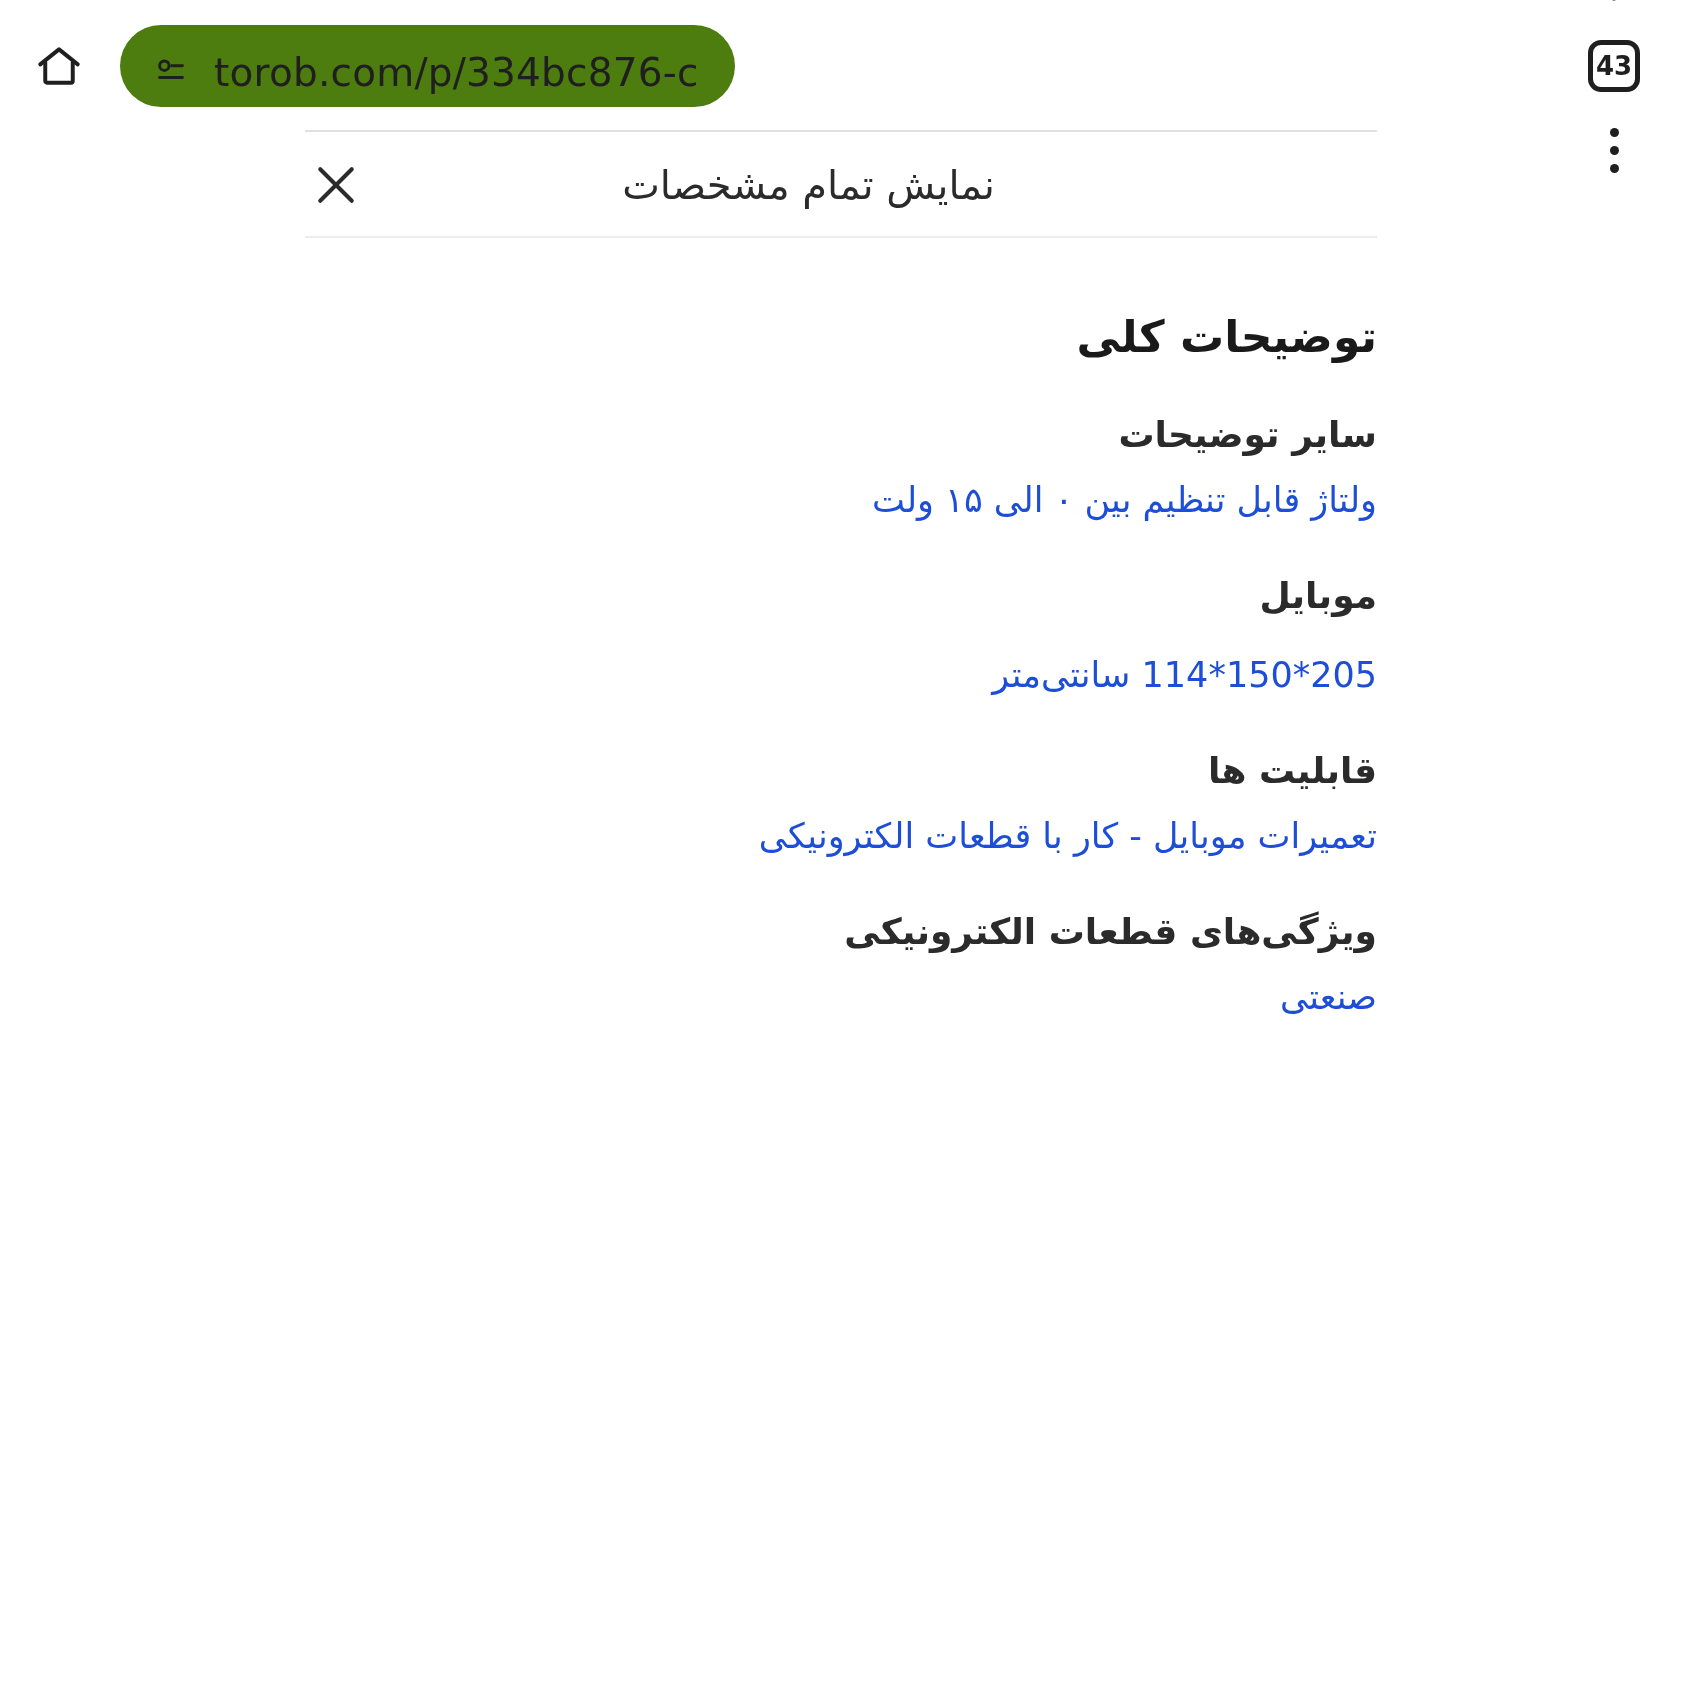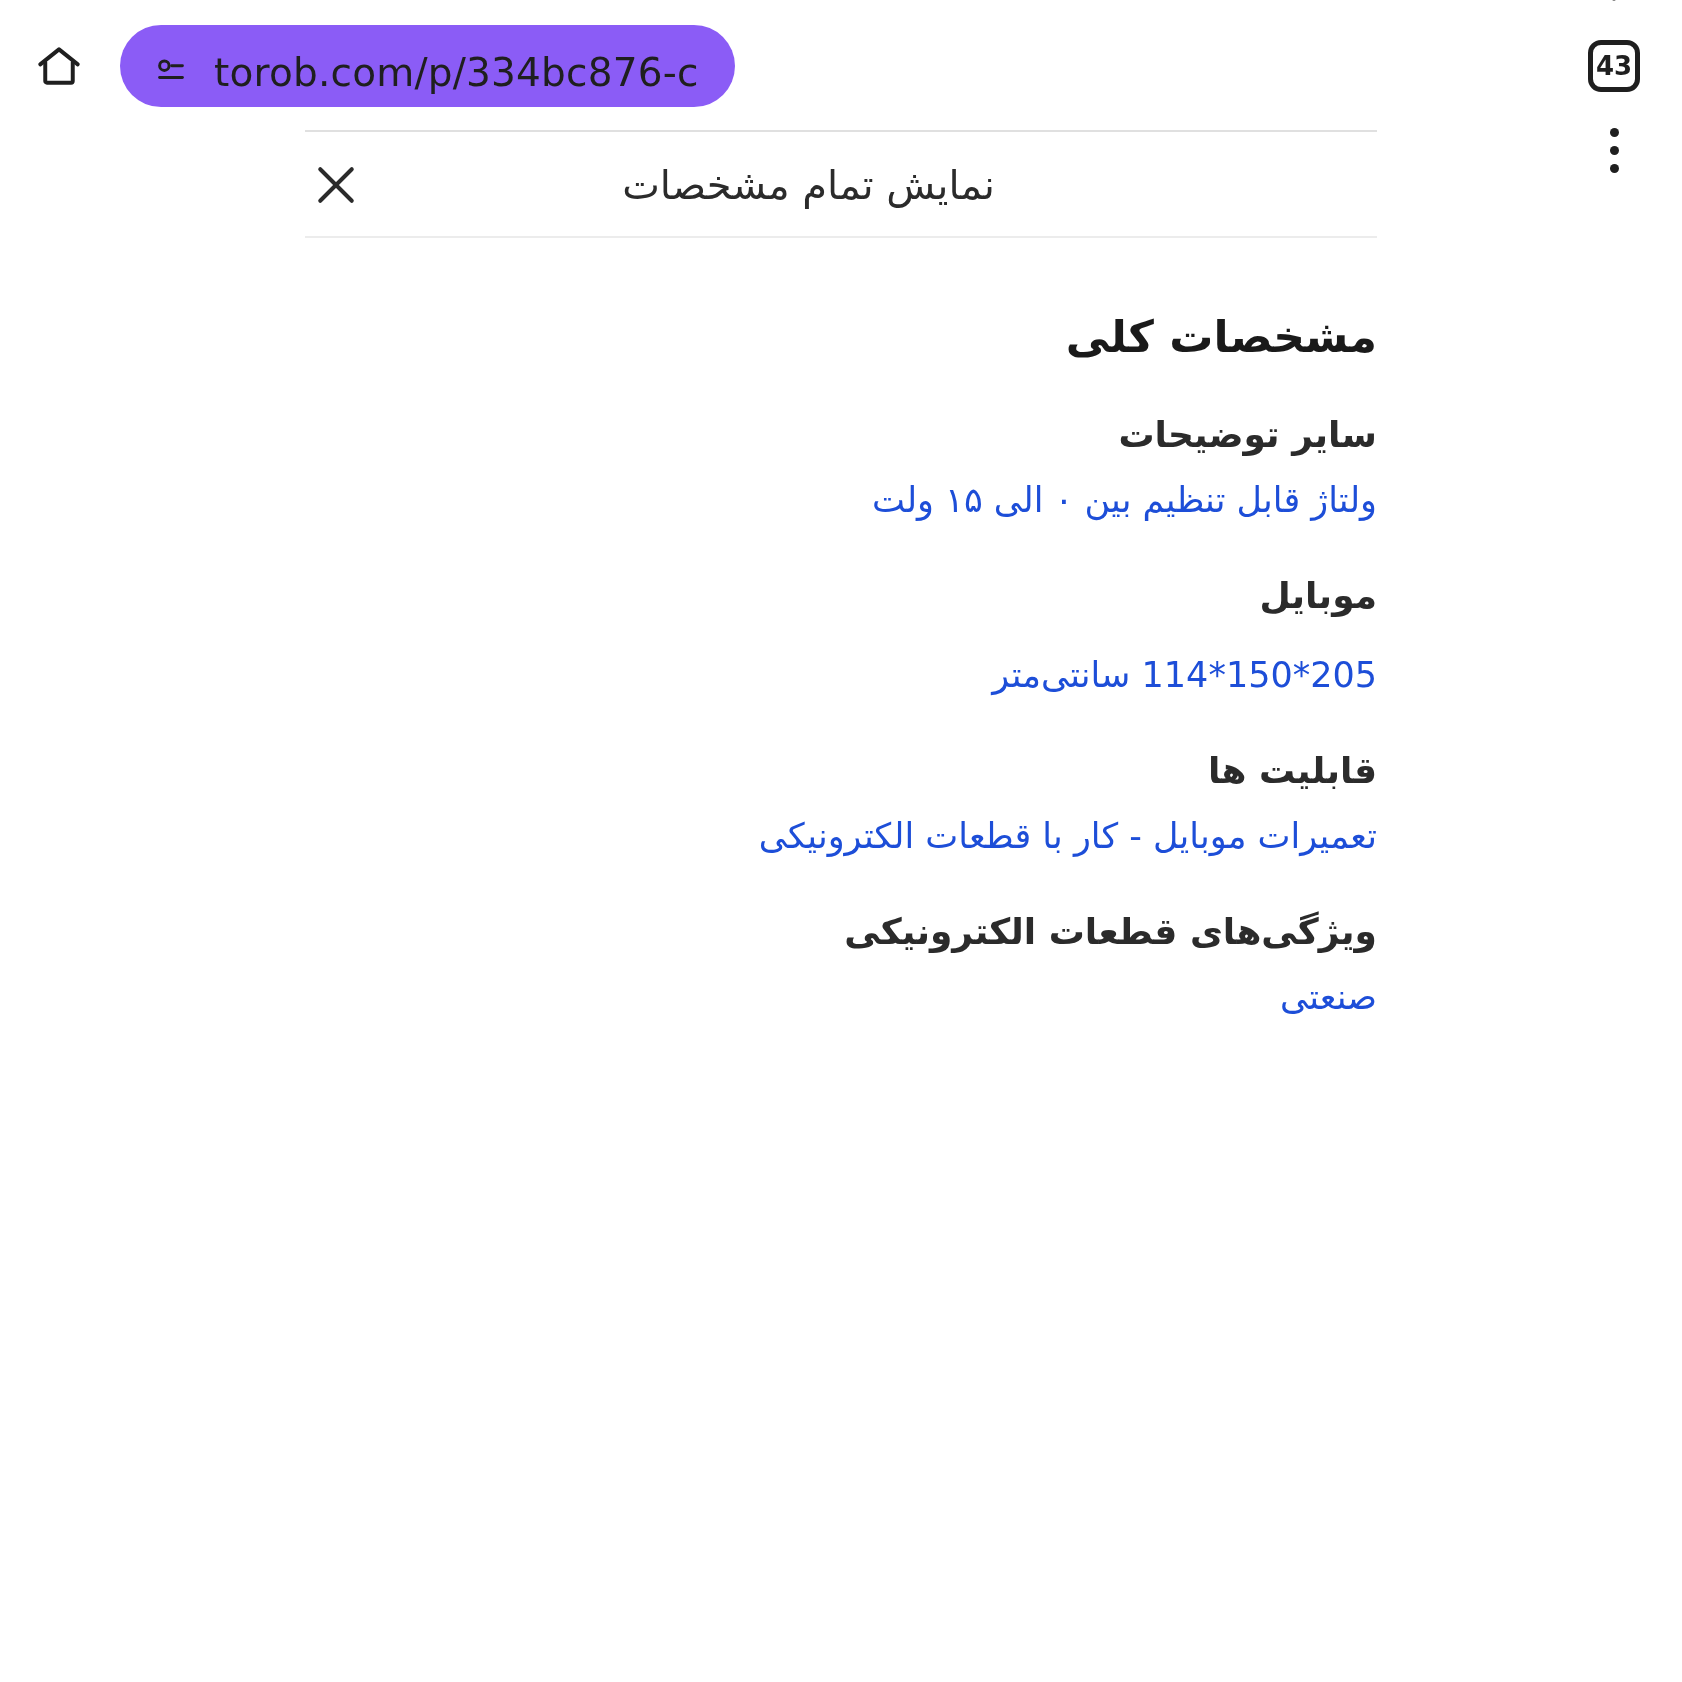--- a/index.html
+++ b/index.html
@@ -35,21 +35,21 @@
     flex: 0 0 auto;
     border-radius: 50%;
   }
 
   .home-icon svg { display: block; }
 
   .omnibox {
     flex: 0 0 auto;
     margin-left: 22px;
     height: 82px;
-    background: #8b5cf6;
+    background: #4d7c0f;
     border-radius: 41px;
     display: flex;
     align-items: center;
     padding: 12px 36px 0 30px;
     box-sizing: border-box;
     min-width: 546px;
     overflow: hidden;
   }
   .omnibox .lock-wrap {
     flex: 0 0 auto;
@@ -229,21 +229,21 @@
       <svg width="54" height="54" viewBox="0 0 24 24" fill="none" stroke="#2b2b2b" stroke-width="1.8" stroke-linecap="round">
         <line x1="5" y1="5" x2="19" y2="19"></line>
         <line x1="19" y1="5" x2="5" y2="19"></line>
       </svg>
     </div>
     <div class="modal-title">نمایش تمام مشخصات</div>
     <div class="modal-header-divider"></div>
   </div>
 
   <div class="specs">
-    <h2 class="section-title">مشخصات کلی</h2>
+    <h2 class="section-title">توضیحات کلی</h2>
 
     <div class="spec-row">
       <div class="spec-key">سایر توضیحات</div>
       <div class="spec-val">ولتاژ قابل تنظیم بین ۰ الی ۱۵ ولت</div>
     </div>
 
     <div class="spec-row">
       <div class="spec-key">موبایل</div>
       <div class="spec-val ltr-num">205*150*114 سانتی‌متر</div>
     </div>

